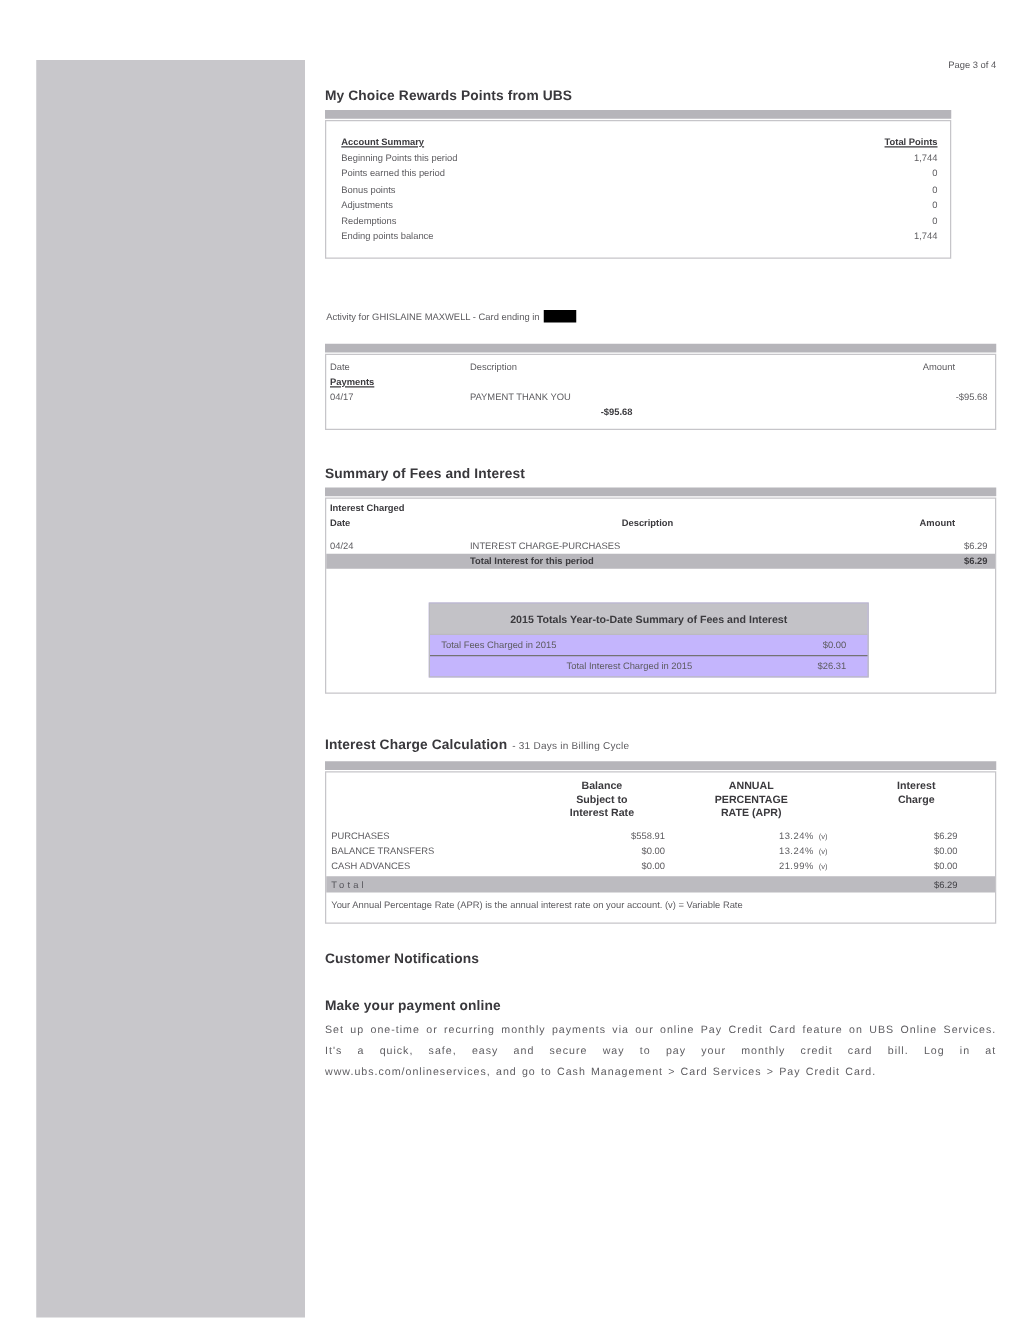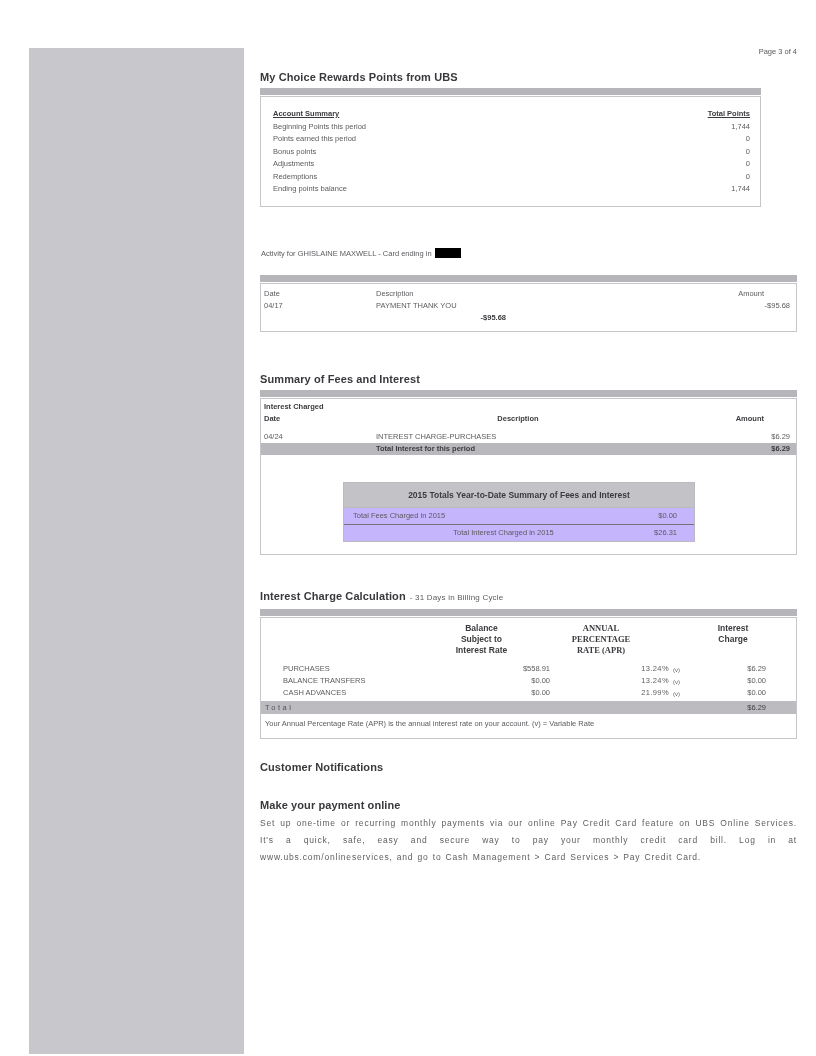--- a/index.html
+++ b/index.html
@@ -52,23 +52,23 @@
   .ytd-row{display:flex;height:16px;line-height:16px;padding:0 17px 0 9px;font-size:7.5px;color:#5c5b5f;}
   .ytd-row + .ytd-row{border-top:1px solid #737373;text-align:center;}
   .ytd-lbl{flex:1;}
 
   
   #calc{top:586px;}
   #calc .box{padding:5px 0 9px 0;font-size:7.5px;}
   .calc-hdr{display:flex;padding-left:4px;font-size:8.5px;font-weight:bold;line-height:11px;text-align:center;color:#3b3a3e;}
   .ch-label{width:166px;}
   .ch-bal{width:101px;}
-  .ch-apr{width:138px;font-family:Liberation Serif, serif;}
+  .ch-apr{width:138px;}
   .ch-int{flex:1;}
-  .calc-rows{margin-top:7px;margin-left:18px;}
+  .calc-rows{margin-top:7px;}
   .calc-row{display:flex;padding:0 30px 0 4px;line-height:12px;color:#5c5b5f;}
   .cr-label{width:166px;}
   .cr-bal{width:101px;text-align:right;}
   .cr-apr{width:119px;text-align:right;letter-spacing:0.4px;}
   .cr-v{width:16px;font-size:6px;padding-left:4px;position:relative;top:1px;box-sizing:border-box;}
   .cr-int{flex:1;text-align:right;}
   .calc-total{display:flex;background:#bcbbc0;height:13px;line-height:13px;margin-top:2px;padding:0 30px 0 4px;}
   .ct-label{flex:1;letter-spacing:2.5px;color:#55545a;}
   .ct-val{color:#3f3e43;}
   .calc-note{margin-top:4px;padding-left:4px;color:#5c5b5f;line-height:11px;}
@@ -124,20 +124,23 @@
   <span>Activity for GHISLAINE MAXWELL - Card ending in</span><span class="redact"></span>
 </div>
 
 <div class="sec" id="payments">
   <div class="bar"></div>
   <div class="box tbox">
     <div class="trow hdr">
       <span class="c-date">Date</span>
       <span class="c-desc">Description</span>
       <span class="c-amt">Amount</span>
+    </div>
+    <div class="trow">
+      <span class="bold u">Payments</span>
     </div>
     <div class="trow">
       <span class="c-date">04/17</span>
       <span class="c-desc">PAYMENT THANK YOU</span>
       <span class="c-amt">-$95.68</span>
     </div>
     <div class="trow">
       <span class="c-date"></span>
       <span class="c-amt bold">-$95.68</span>
     </div>

